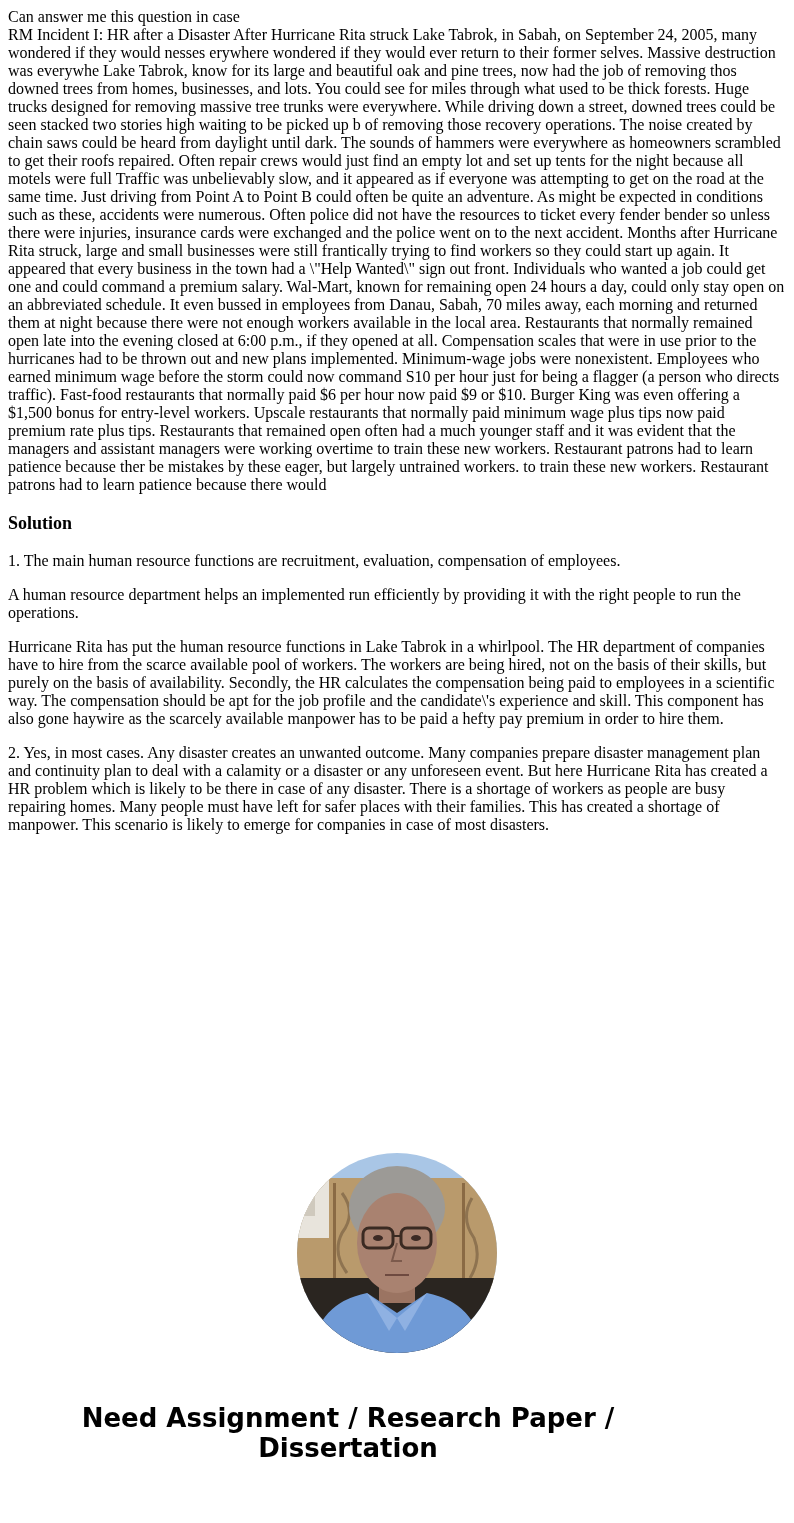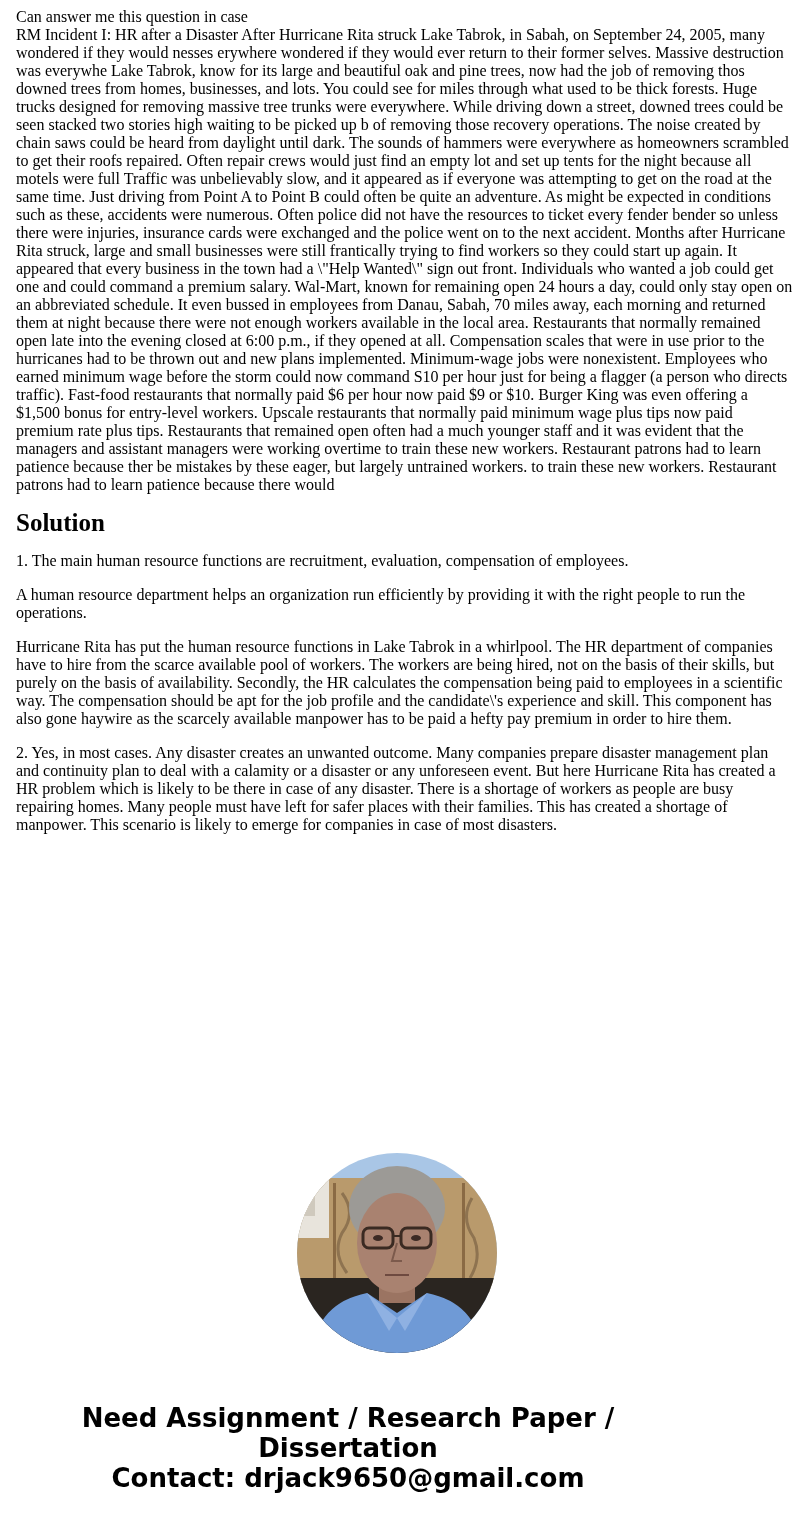--- a/index.html
+++ b/index.html
@@ -12,33 +12,33 @@
       width: 794px;
       height: 1523px;
       position: relative;
       overflow: hidden;
       font-family: "Liberation Serif", "DejaVu Serif", serif;
       font-size: 16px;
       line-height: 18px;
     }
     .content {
       position: absolute;
-      left: 16px;
+      left: 8px;
       top: 8px;
       width: 778px;
     }
     .question {
       margin: 0;
     }
     .question-line {
       display: block;
     }
     h3.solution-heading {
       font-family: "Liberation Serif", "DejaVu Serif", serif;
-      font-size: 25px;
+      font-size: 18px;
       font-weight: bold;
       margin: 18px 0 0 0;
       line-height: 22px;
     }
     .answer-para {
       margin: 16px 0 0 0;
     }
     .answer-para.first {
       margin-top: 18px;
     }
@@ -75,21 +75,21 @@
 
 <div class="content">
   <div class="question">
     <span class="question-line">Can answer me this question in case</span>
     <span class="question-line">RM Incident I: HR after a Disaster After Hurricane Rita struck Lake Tabrok, in Sabah, on September 24, 2005, many wondered if they would nesses erywhere wondered if they would ever return to their former selves. Massive destruction was everywhe Lake Tabrok, know for its large and beautiful oak and pine trees, now had the job of removing thos downed trees from homes, businesses, and lots. You could see for miles through what used to be thick forests. Huge trucks designed for removing massive tree trunks were everywhere. While driving down a street, downed trees could be seen stacked two stories high waiting to be picked up b of removing those recovery operations. The noise created by chain saws could be heard from daylight until dark. The sounds of hammers were everywhere as homeowners scrambled to get their roofs repaired. Often repair crews would just find an empty lot and set up tents for the night because all motels were full Traffic was unbelievably slow, and it appeared as if everyone was attempting to get on the road at the same time. Just driving from Point A to Point B could often be quite an adventure. As might be expected in conditions such as these, accidents were numerous. Often police did not have the resources to ticket every fender bender so unless there were injuries, insurance cards were exchanged and the police went on to the next accident. Months after Hurricane Rita struck, large and small businesses were still frantically trying to find workers so they could start up again. It appeared that every business in the town had a \"Help Wanted\" sign out front. Individuals who wanted a job could get one and could command a premium salary. Wal-Mart, known for remaining open 24 hours a day, could only stay open on an abbreviated schedule. It even bussed in employees from Danau, Sabah, 70 miles away, each morning and returned them at night because there were not enough workers available in the local area. Restaurants that normally remained open late into the evening closed at 6:00 p.m., if they opened at all. Compensation scales that were in use prior to the hurricanes had to be thrown out and new plans implemented. Minimum-wage jobs were nonexistent. Employees who earned minimum wage before the storm could now command S10 per hour just for being a flagger (a person who directs traffic). Fast-food restaurants that normally paid $6 per hour now paid $9 or $10. Burger King was even offering a $1,500 bonus for entry-level workers. Upscale restaurants that normally paid minimum wage plus tips now paid premium rate plus tips. Restaurants that remained open often had a much younger staff and it was evident that the managers and assistant managers were working overtime to train these new workers. Restaurant patrons had to learn patience because ther be mistakes by these eager, but largely untrained workers. to train these new workers. Restaurant patrons had to learn patience because there would</span>
   </div>
 
   <h3 class="solution-heading">Solution</h3>
 
   <p class="answer-para first">1. The main human resource functions are recruitment, evaluation, compensation of employees.</p>
-  <p class="answer-para">A human resource department helps an organization run efficiently by providing it with the right people to run the operations.</p>
+  <p class="answer-para">A human resource department helps an implemented run efficiently by providing it with the right people to run the operations.</p>
   <p class="answer-para">Hurricane Rita has put the human resource functions in Lake Tabrok in a whirlpool. The HR department of companies have to hire from the scarce available pool of workers. The workers are being hired, not on the basis of their skills, but purely on the basis of availability. Secondly, the HR calculates the compensation being paid to employees in a scientific way. The compensation should be apt for the job profile and the candidate\'s experience and skill. This component has also gone haywire as the scarcely available manpower has to be paid a hefty pay premium in order to hire them.</p>
   <p class="answer-para">2. Yes, in most cases. Any disaster creates an unwanted outcome. Many companies prepare disaster management plan and continuity plan to deal with a calamity or a disaster or any unforeseen event. But here Hurricane Rita has created a HR problem which is likely to be there in case of any disaster. There is a shortage of workers as people are busy repairing homes. Many people must have left for safer places with their families. This has created a shortage of manpower. This scenario is likely to emerge for companies in case of most disasters.</p>
 </div>
 
 <div class="avatar-wrap">
   <svg width="200" height="200" viewBox="0 0 200 200" xmlns="http://www.w3.org/2000/svg">
 
     <rect x="0" y="0" width="200" height="200" fill="#a9c6e6"></rect>
 
     <rect x="0" y="25" width="200" height="115" fill="#b99a6c"></rect>
@@ -119,14 +119,13 @@
     <line x1="88" y1="122" x2="112" y2="122" stroke="#6e4a40" stroke-width="2"></line>
 
     <path d="M15 200 Q20 150 70 140 L100 160 L130 140 Q180 150 185 200 Z" fill="#6f9ad6"></path>
     <path d="M70 140 L100 165 L92 178 Z" fill="#8fb1e2"></path>
     <path d="M130 140 L100 165 L108 178 Z" fill="#8fb1e2"></path>
   </svg>
 </div>
 
 <div class="promo">
   <span>Need Assignment / Research Paper / Dissertation</span>
-  <span>Contact: drjack9650@gmail.com</span>
 </div>
 
 </body></html>

